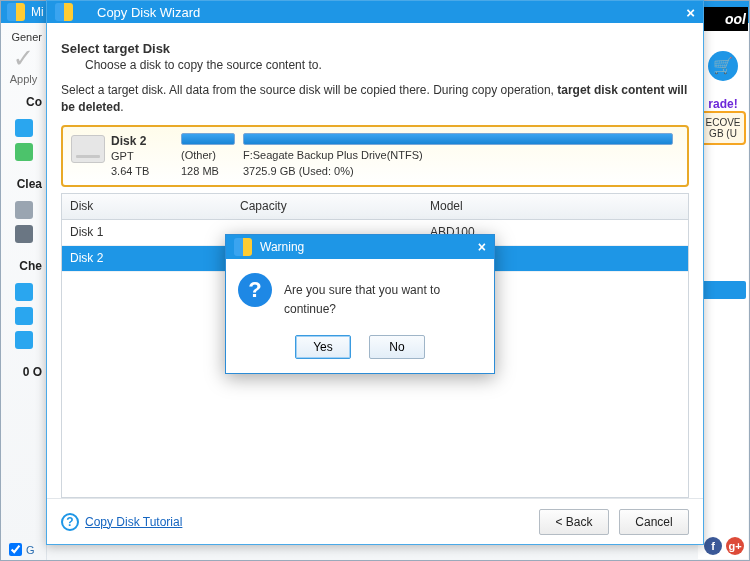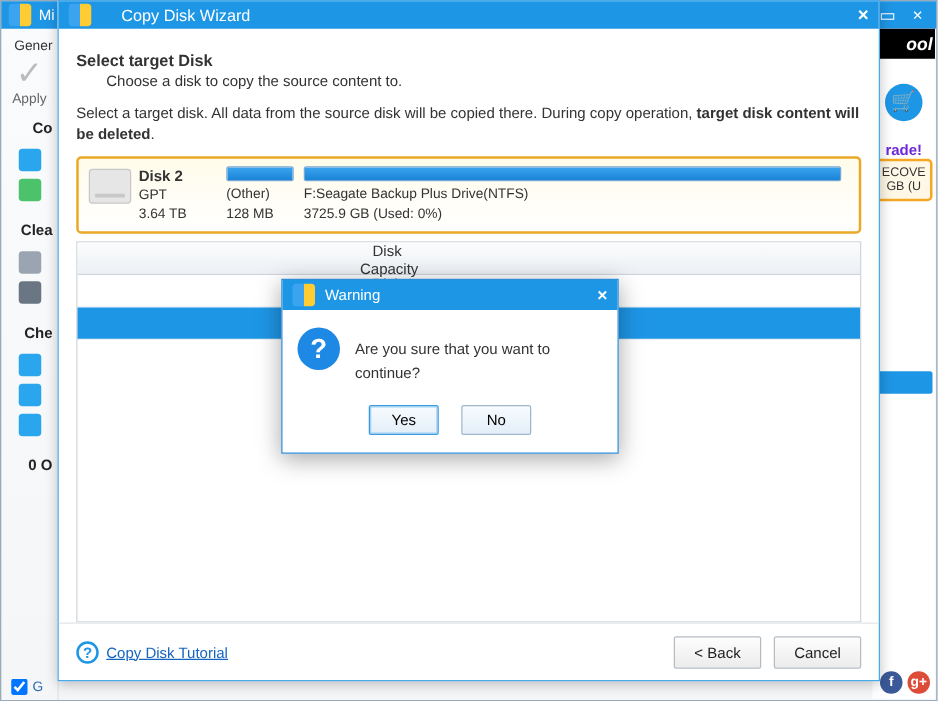--- a/index.html
+++ b/index.html
@@ -12,21 +12,21 @@
     border: 1px solid #9ab;
   }
   .bg-titlebar { height: 22px; background: #1e96e6; color: #fff; display:flex; align-items:center; padding:0 6px; gap:6px;}
   .bg-titlebar .sp { flex:1; }
   .bg-titlebar .wbtn { width:18px; text-align:center; font-size:14px; line-height:16px; cursor:default;}
   .bg-body { display:flex; height: calc(100% - 22px); }
   .bg-left { width: 46px; border-right:1px solid #dde3e9; padding:8px 4px 0; font-size:11px; color:#666; text-align:center;}
   .bg-left .check { width:26px;height:26px; margin:4px auto 0; color:#bbb; font-size:26px; line-height:22px;}
   .bg-left .heading { font-weight:bold; color:#222; text-align:right; padding:10px 0 4px 2px; font-size:12px;}
   .bg-left .tool-icon { width:18px;height:18px; margin:6px auto; border-radius:3px; }
-  .bg-right-strip { width:50px; position:absolute; right:1px; top:22px; bottom:1px; background:#fff; }
+  .bg-right-strip { width:50px; position:absolute; right:1px; top:6px; bottom:1px; background:#fff; }
   .bg-right-strip .rade { background:#000; color:#fff; font-weight:bold; font-style:italic; text-align:right; padding:4px 2px; font-size:14px;}
   .bg-right-strip .cart { width:30px;height:30px; margin:20px auto 16px; background:#1e96e6; border-radius:50%; color:#fff; text-align:center; line-height:30px; font-size:16px;}
   .bg-right-strip .recov { border:2px solid #f5a623; border-radius:4px; margin:0 2px; padding:4px 2px; font-size:10px; text-align:center; background:#fff8e6;}
   .bg-right-strip .bluebox { background:#1e96e6; height:18px; margin:6px 2px; border-radius:2px;}
   .bg-right-strip .social { position:absolute; bottom:4px; right:4px; display:flex; gap:4px;}
   .bg-right-strip .social span { width:18px;height:18px; border-radius:50%; color:#fff; text-align:center; line-height:18px; font-size:11px; font-weight:bold;}
   .bg-status { position:absolute; bottom:4px; left:8px; font-size:11px; color:#2a6db0; display:flex; align-items:center; gap:4px;}
 
   
   .wizard {
@@ -56,39 +56,39 @@
   .cardinfo .dn { font-weight:bold; font-size:12px;}
   .card-right { flex:1; display:flex; gap:8px;}
   .partcol { display:flex; flex-direction:column; gap:4px; }
   .bar { height:12px; border:1px solid #7aa7d6; border-radius:2px; background:linear-gradient(#3aa4f0,#1a85d6);}
   .bar.small { width:54px;}
   .bar.big { width:430px;}
   .plabel { font-size:11px; color:#333;}
 
   
   .table { margin-top:6px; border:1px solid #cfd6dd; flex:1; display:flex; flex-direction:column; background:#fff;}
-  .thead, .trow { display:flex; align-items:center; height:26px; font-size:12px;flex-direction:column;}
+  .thead, .trow { display:flex; align-items:center; height:26px; font-size:12px;}
   .thead { background:linear-gradient(#fbfcfd,#ecf0f4); border-bottom:1px solid #cfd6dd; font-weight:normal; color:#333;}
   .th, .td { padding:0 8px;}
   .c1{width:170px;} .c2{width:190px;} .c3{flex:1;}
   .trow { border-bottom:1px solid #eef1f4;}
   .trow.sel { background:#1e96e6; color:#fff;}
   .filler { flex:1;}
 
   
   .wiz-footer { height:46px; border-top:1px solid #e2e6ea; display:flex; align-items:center; padding:0 14px; gap:10px;}
   .help { display:flex; align-items:center; gap:6px; color:#1565c0;}
   .help a { color:#1565c0; text-decoration:underline; font-size:12px;}
   .help-icon { width:18px;height:18px; border:2px solid #1e96e6; border-radius:50%; color:#1e96e6; text-align:center; line-height:15px; font-size:12px; font-weight:bold;}
   .wiz-footer .sp{flex:1;}
   .btn { min-width:70px; height:26px; background:linear-gradient(#fdfdfd,#ececec); border:1px solid #b4bcc4; border-radius:2px; font-size:12px; color:#222;}
 
   
   .modal {
-    position:absolute; left:225px; top:223px; width:270px;
+    position:absolute; left:225px; top:234px; width:270px;
     background:#fff; border:1px solid #2c8cd6; box-shadow:0 4px 18px rgba(0,0,0,.35);
   }
   .m-title { height:24px; background:#1e96e6; color:#fff; display:flex; align-items:center; padding:0 8px; gap:8px; font-size:12px;}
   .m-title .close { margin-left:auto; font-size:14px; font-weight:bold; cursor:pointer;}
   .m-body { padding:14px 12px 10px; display:flex; gap:12px;}
   .q-icon { width:34px;height:34px; border-radius:50%; background:#1e88e5; color:#fff; font-size:22px; font-weight:bold; text-align:center; line-height:34px; flex:0 0 34px;}
   .m-text { font-size:12px; line-height:1.6; color:#333;}
   .m-foot { padding:6px 0 14px; display:flex; justify-content:center; gap:18px;}
   .mbtn { width:56px; height:24px; border:1px solid #9fb5c8; border-radius:2px; background:linear-gradient(#f8fbfe,#e3eef8); font-size:12px;}
   .mbtn.primary { border-color:#3a9be0; box-shadow:0 0 0 1px #9fd0f5 inset;}

